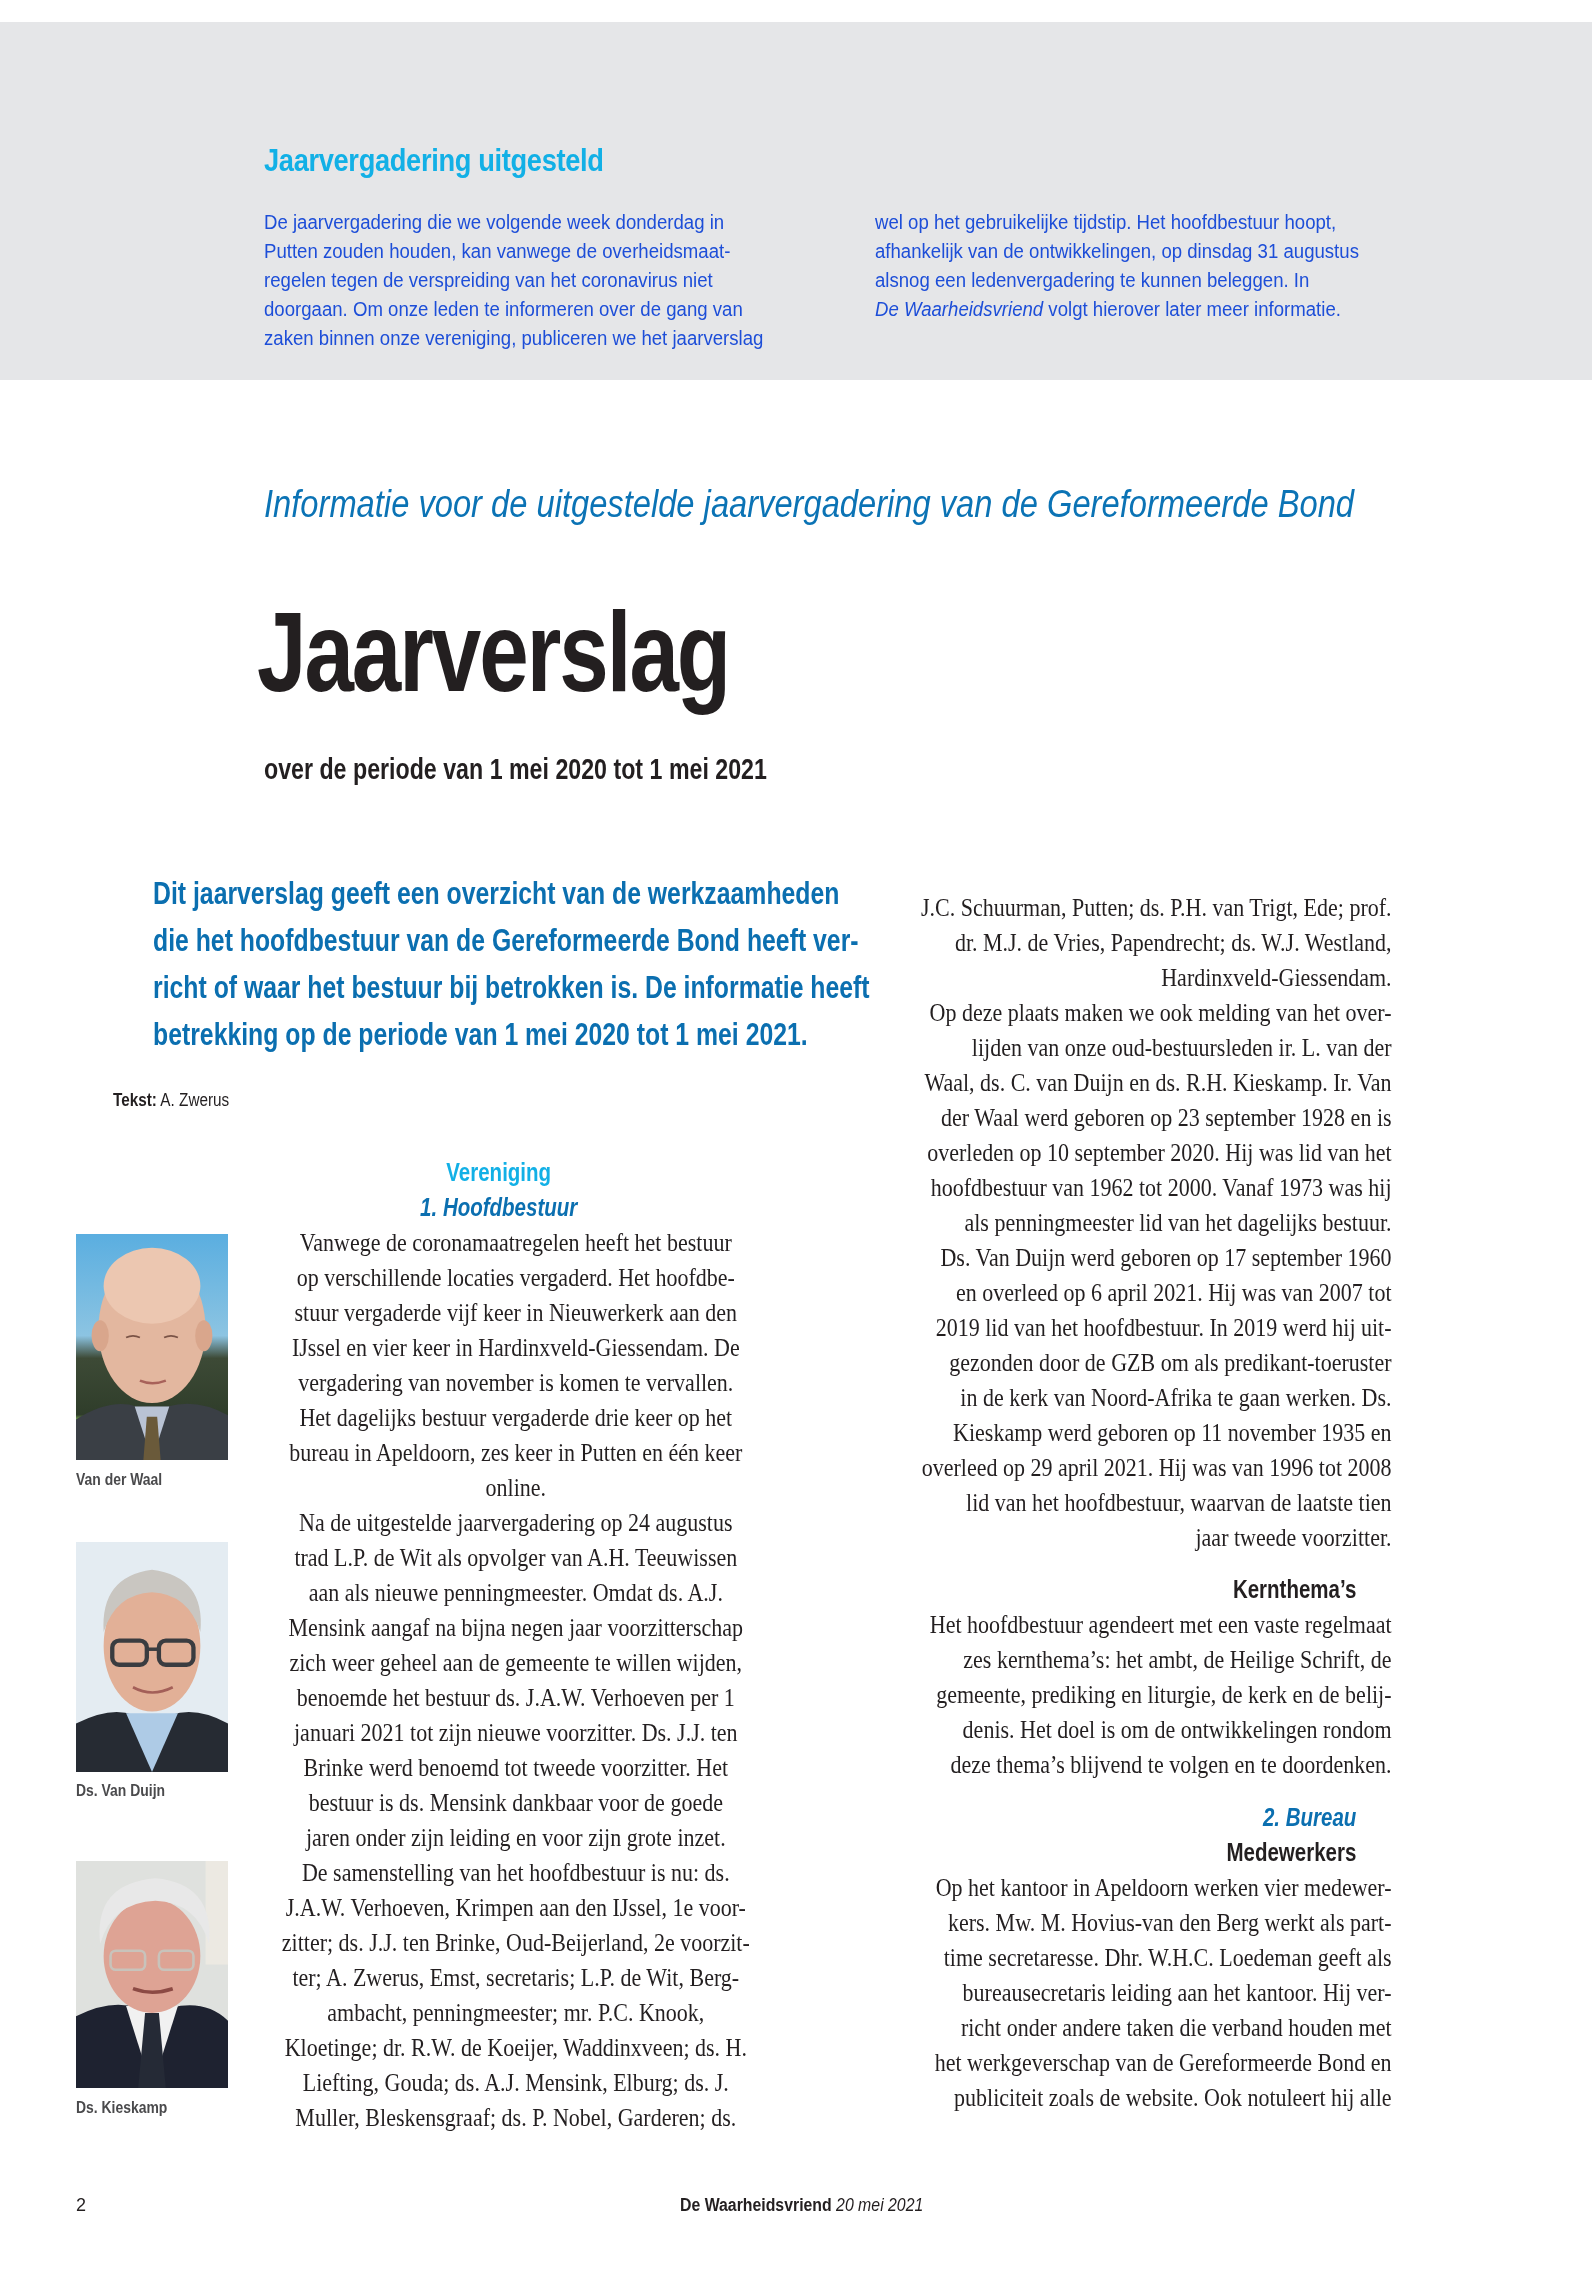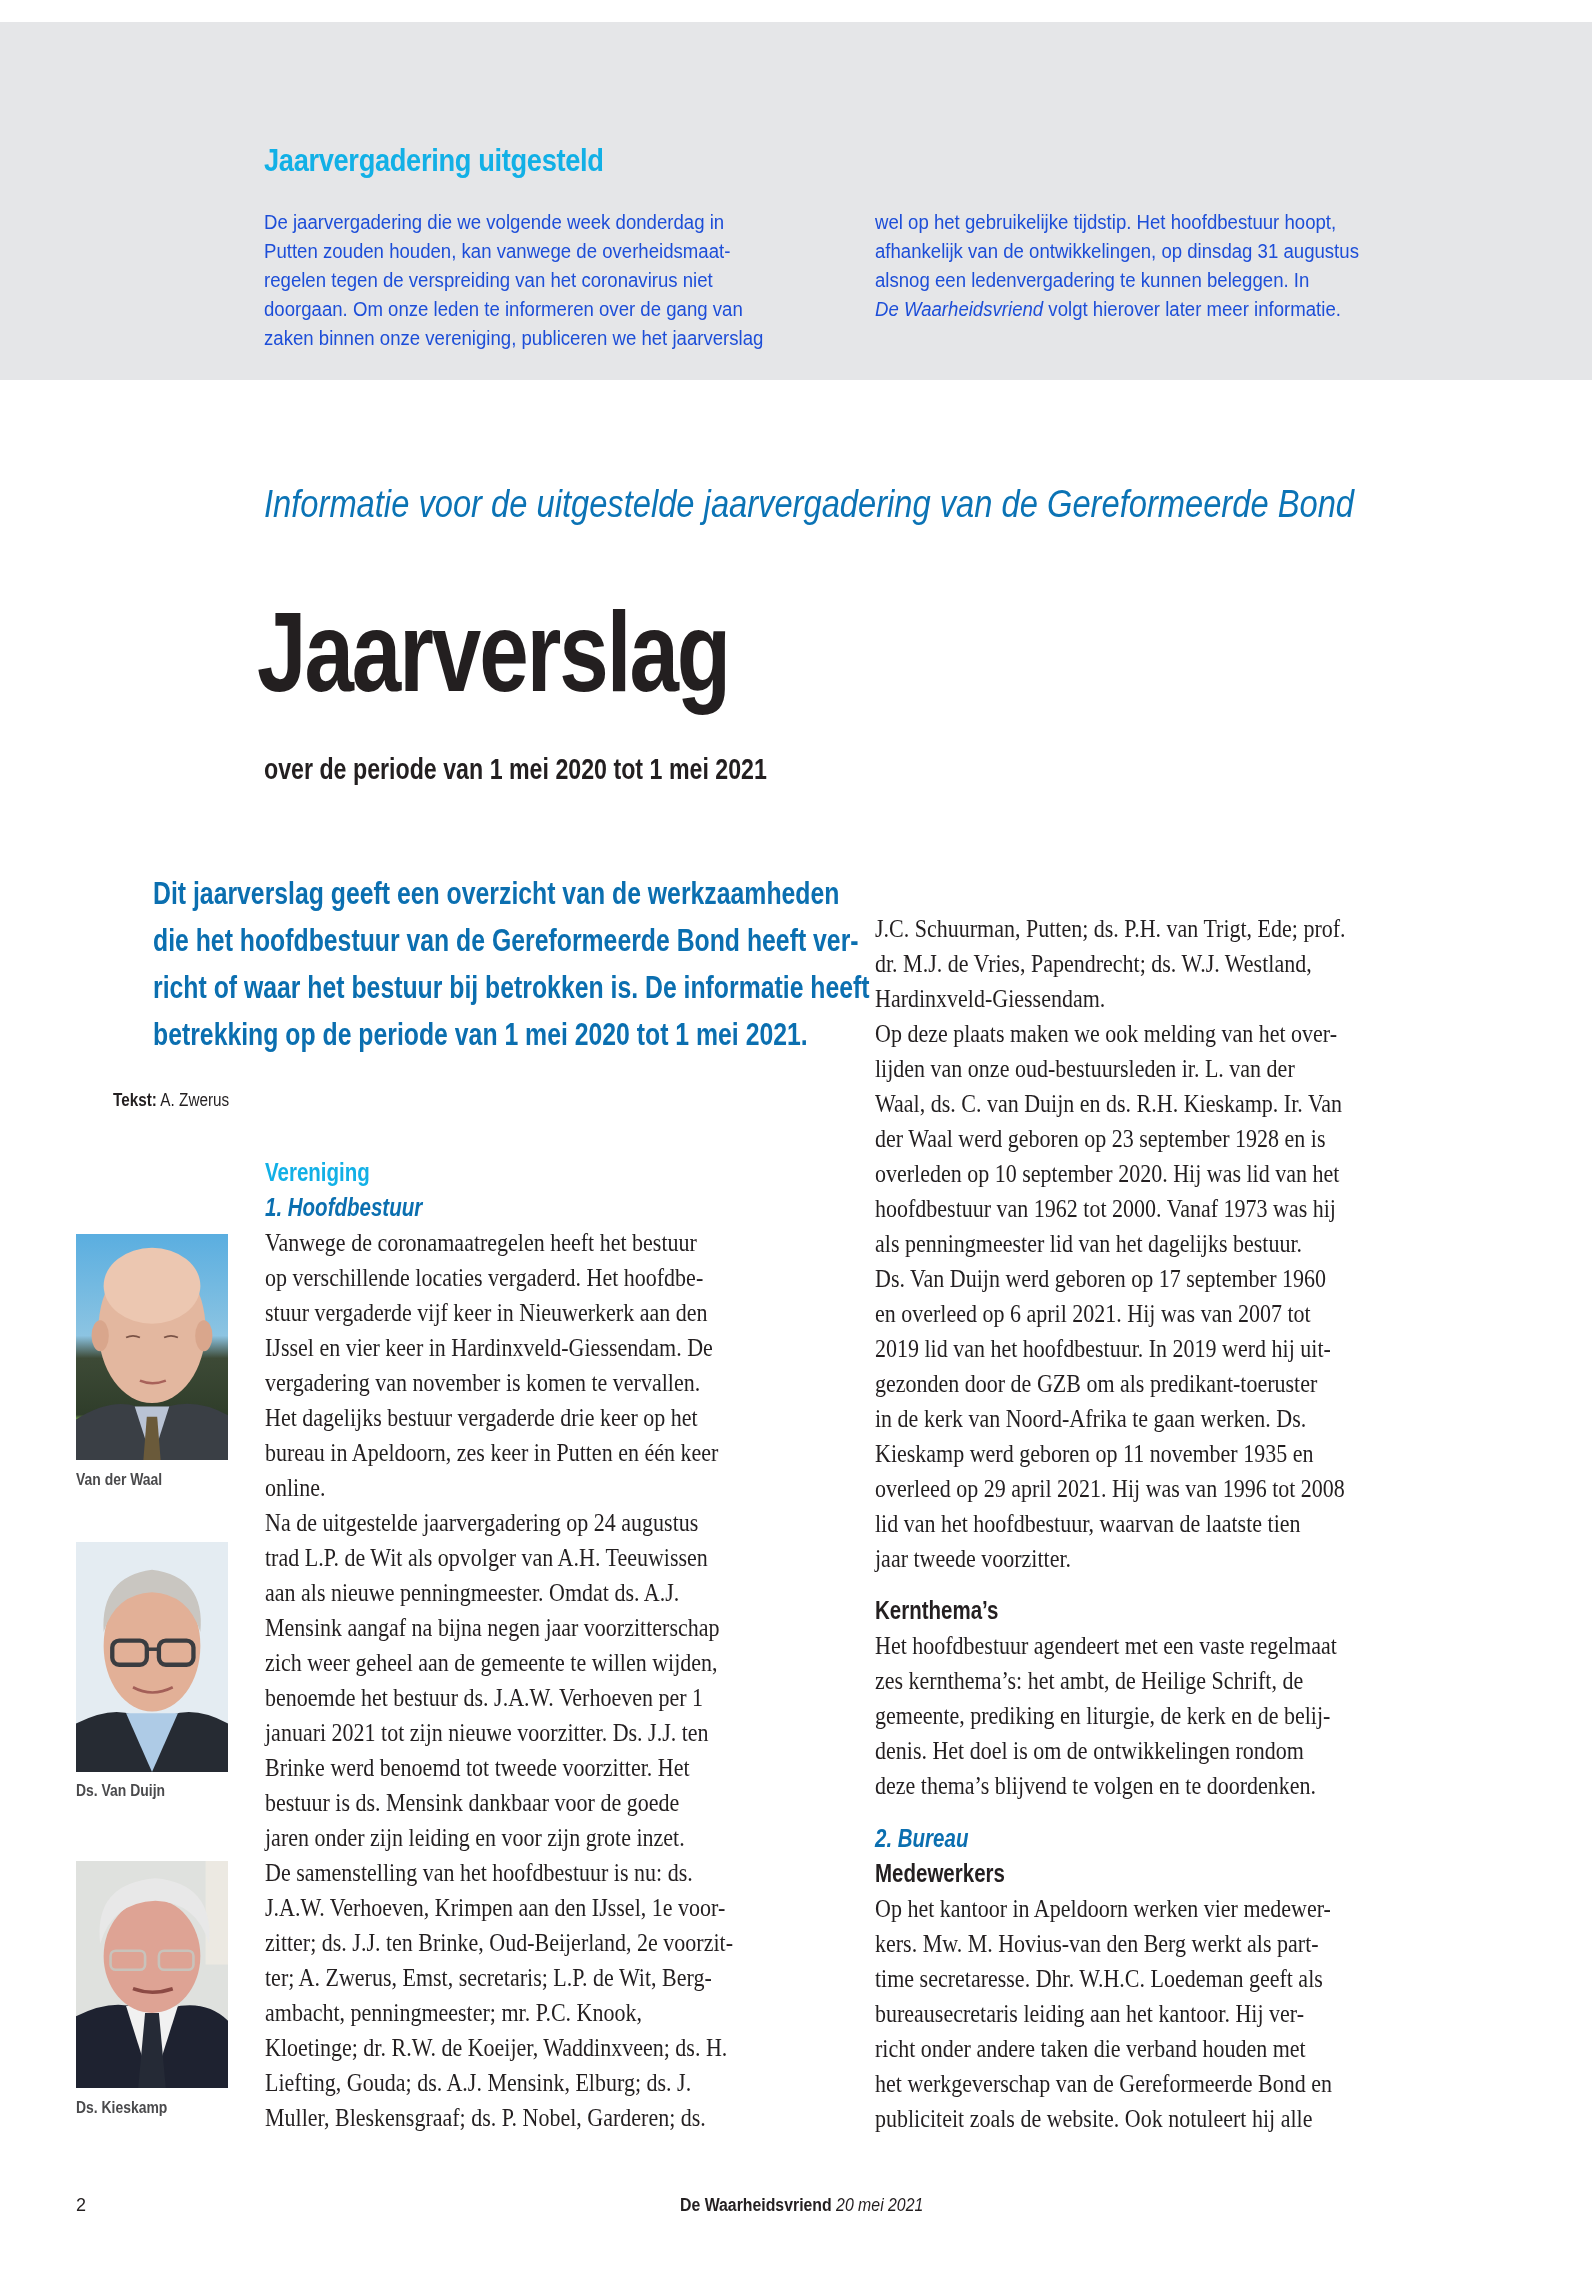--- a/index.html
+++ b/index.html
@@ -27,22 +27,22 @@
   .byline b { font-weight: bold; }
 
   
   .photo { position: absolute; left: 76px; width: 152px; overflow: hidden; }
   .photo svg { display: block; width: 100%; height: 100%; }
   .caption { position: absolute; left: 76px; font-size: 16.4px; font-weight: bold; color: #4a4a4c; white-space: nowrap; transform: scaleX(0.85); transform-origin: left top; }
 
   
   .col { position: absolute; font-size: 25px; line-height: 35px; color: #231f20; }
   .col .line { display: block; white-space: nowrap; transform: scaleX(0.88); transform-origin: left center; }
-  .col1 { left: 265px; top: 1155px; width: 570px; }
-  .col2 { left: 875px; top: 911px; width: 587px; }
+  .col1 { left: 265px; top: 1155px; width: 570px; text-align: center; }
+  .col2 { left: 875px; top: 890px; width: 587px; text-align: right; }
   .h-blue { font-size: 25px; font-weight: bold; color: #12b0e6; line-height: 35px; display: block; transform: scaleX(0.82); transform-origin: left center; white-space: nowrap; }
   .h-blue-it { font-size: 25px; font-weight: bold; font-style: italic; color: #0b6fb0; line-height: 35px; display: block; transform: scaleX(0.82); transform-origin: left center; white-space: nowrap; }
   .h-black { font-size: 25px; font-weight: bold; color: #231f20; line-height: 35px; display: block; transform: scaleX(0.82); transform-origin: left center; white-space: nowrap; }
   .gap { display: block; height: 17.3px; }
 
   
   .page-num { position: absolute; left: 76px; top: 2195px; font-size: 18px; color: #231f20; }
   .footer-pub { position: absolute; left: 680px; top: 2195px; font-size: 18px; white-space: nowrap; transform: scaleX(0.88); transform-origin: left top; }
   .footer-pub .name { font-weight: bold; }
   .footer-pub .date { font-style: italic; font-weight: normal; }

